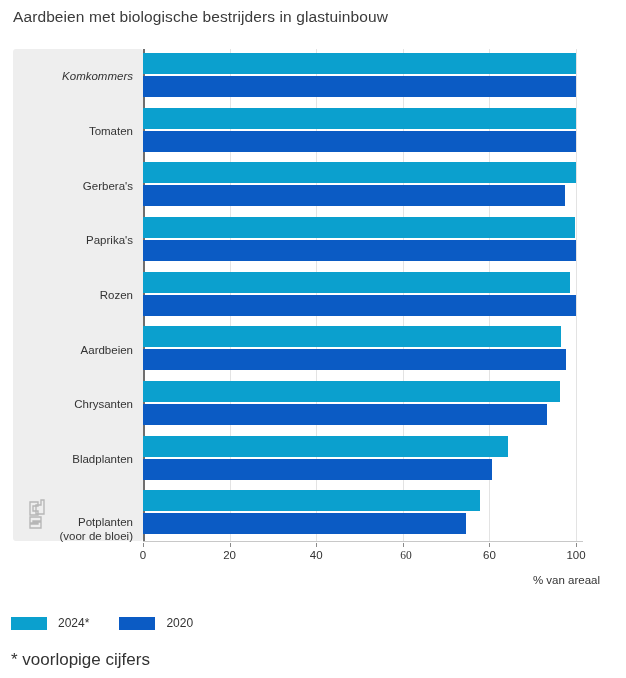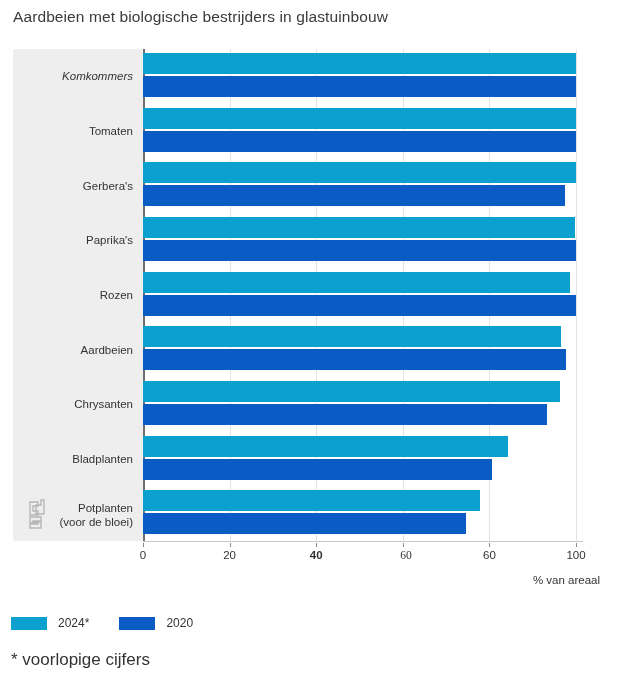--- a/index.html
+++ b/index.html
@@ -274,33 +274,33 @@
       </div>
       <div class="cat-label" style="position: absolute; left: 13px; width: 120px; top: 342.667px;">
         <span class="l2">Aardbeien</span>
       </div>
       <div class="cat-label" style="position: absolute; left: 13px; width: 120px; top: 397.333px;">
         <span class="l2">Chrysanten</span>
       </div>
       <div class="cat-label" style="position: absolute; left: 13px; width: 120px; top: 452px;">
         <span class="l2">Bladplanten</span>
       </div>
-      <div class="cat-label" style="position: absolute; left: 13px; width: 120px; top: 501px;">
+      <div class="cat-label" style="position: absolute; left: 13px; width: 120px; top: 515px;">
         <span class="l2">Potplanten</span>
         <span class="l2">(voor de bloei)</span>
       </div>
     </div>
 
   <div class="xaxis" id="xaxis">
       <div class="xtick-mark" style="left: 0px;"></div>
       <div class="xtick" style="left: 0px;">0</div>
       <div class="xtick-mark" style="left: 86.6px;"></div>
       <div class="xtick" style="left: 86.6px;">20</div>
       <div class="xtick-mark" style="left: 173.2px;"></div>
-      <div class="xtick" style="left: 173.2px; font-weight: bold;">40</div>
+      <div class="xtick" style="left: 173.2px;">40</div>
       <div class="xtick-mark" style="left: 259.8px;"></div>
       <div class="xtick" style="left: 263px; font-family: Liberation Serif, serif;">60</div>
       <div class="xtick-mark" style="left: 346.4px;"></div>
       <div class="xtick" style="left: 346.4px;">60</div>
       <div class="xtick-mark" style="left: 433px;"></div>
       <div class="xtick" style="left: 433px;">100</div>
     </div>
 
   <div class="axis-caption">% van areaal</div>
 

